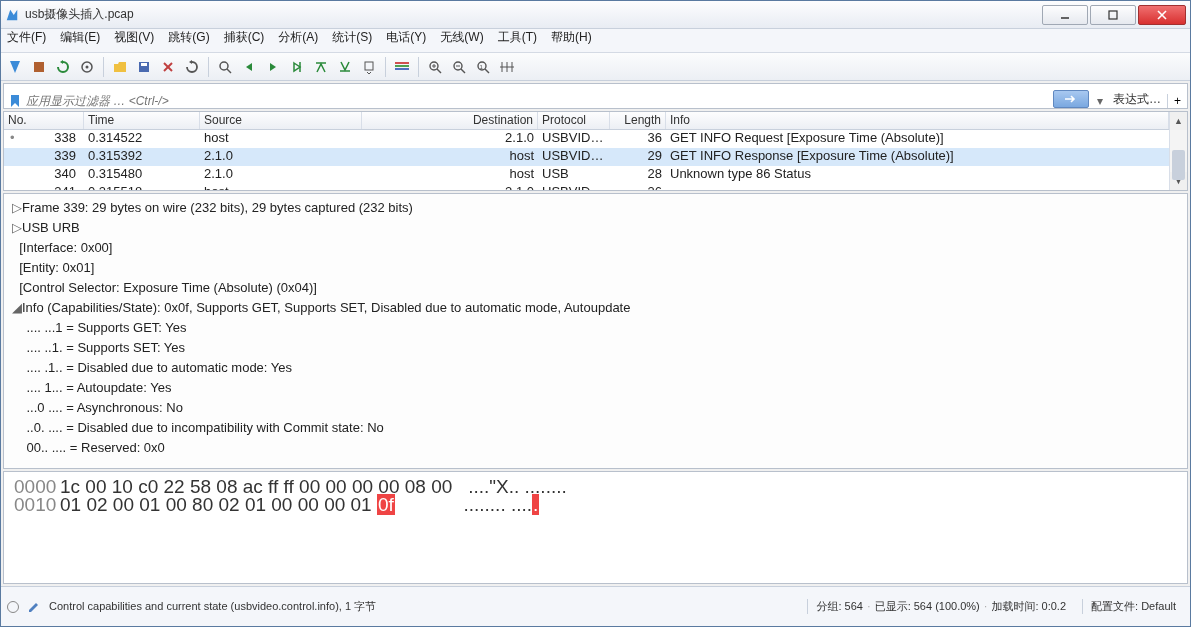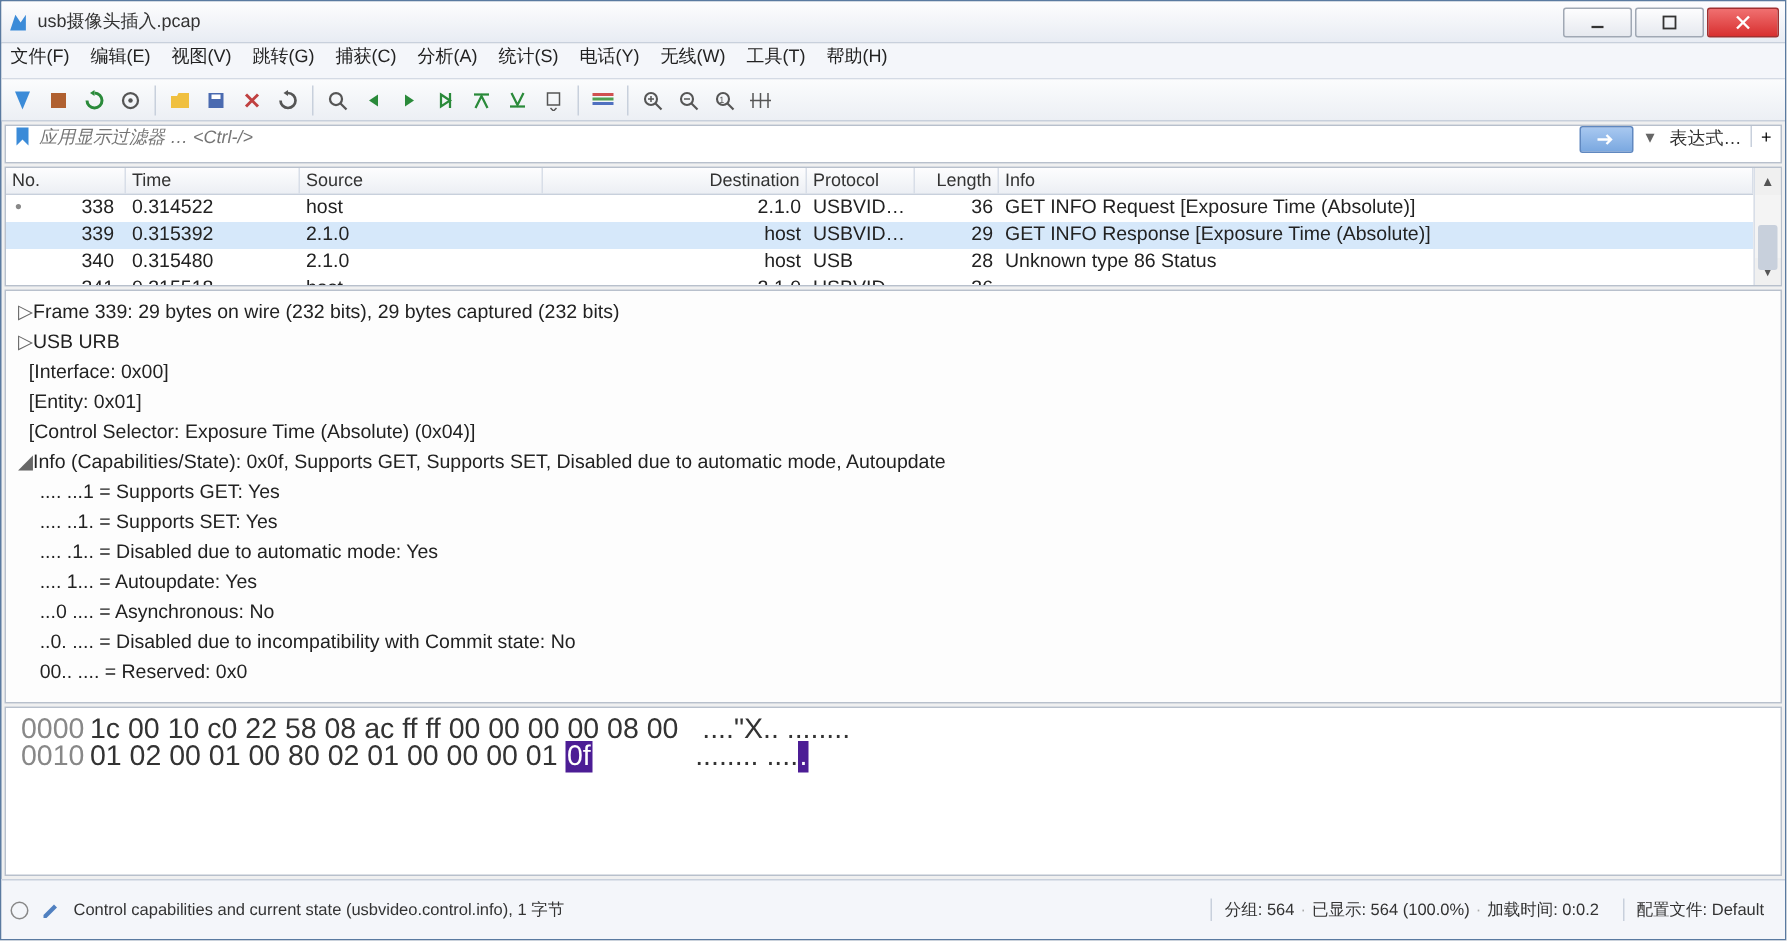--- a/index.html
+++ b/index.html
@@ -14,21 +14,21 @@
 .winbtn.close { width:48px; background:linear-gradient(#f07070,#d83030); border-color:#a03030; color:#fff; }
 .winbtn + .winbtn { margin-left:2px; }
 
 .menubar { height:24px; background:#f4f6fa; display:flex; align-items:flex-start; padding:0 6px; gap:14px; border-bottom:1px solid #d4dae4; font-size:12px; }
 .menuitem { color:#222; }
 
 .toolbar { height:28px; background:linear-gradient(#fbfcfd,#eceff4); display:flex; align-items:center; padding:0 4px; gap:4px; border-bottom:1px solid #c8d0dc; }
 .tbtn { width:20px; height:20px; display:flex;align-items:center;justify-content:center; border-radius:2px; }
 .tsep { width:1px; height:20px; background:#c8d0dc; margin:0 2px; }
 
-.filterrow { height:26px; background:#fff; border:1px solid #b8c0cc; margin:2px; display:flex; align-items:flex-start; }
+.filterrow { height:26px; background:#fff; border:1px solid #b8c0cc; margin:2px; display:flex; align-items:flex-end; }
 .filterrow .bm { width:14px;height:14px; margin:0 4px; }
 .filterrow input { flex:1; border:none; outline:none; font-size:12px; color:#999; font-style:italic; background:transparent; }
 .filterrow .go { width:36px;height:18px; background:linear-gradient(#a8c8f0,#7aa8e0); border:1px solid #6088c0; border-radius:2px; margin:0 4px; display:flex;align-items:center;justify-content:center;color:#fff; }
 .filterrow .expr { padding:0 6px; color:#333; }
 .filterrow .plus { width:20px; text-align:center; border-left:1px solid #c8d0dc; padding:0 4px; }
 
 .packets { background:#fff; border:1px solid #b8c0cc; margin:0 2px; height:80px; display:flex; position:relative; }
 .pklist { flex:1; overflow:hidden; }
 .pkhdr  { height:18px; background:linear-gradient(#fdfdfe,#eceff4); display:flex; border-bottom:1px solid #c8d0dc; font-size:12px; color:#333; }
 .pkhdr > div { border-right:1px solid #d8dee8; padding:1px 4px; }
@@ -42,21 +42,21 @@
 .vscroll .arr{height:18px;display:flex;align-items:center;justify-content:center;color:#555;font-size:9px;}
 .vscroll .track{flex:1;background:#f4f4f4;position:relative;width:100%;}
 .vscroll .thumb{position:absolute;left:2px;right:2px;top:20px;height:30px;background:#c8d0dc;border-radius:2px;}
 
 .details { background:#fdfdfd; border:1px solid #b8c0cc; margin:2px; flex:0 0 276px; overflow:auto; padding:4px 8px; font-family:"Consolas",monospace; font-size:13px; line-height:20px; color:#222; }
 .details .ln { white-space:pre; }
 .tri { display:inline-block; width:10px; color:#666; }
 
 .hexpane { background:#fff; border:1px solid #b8c0cc; margin:0 2px 2px 2px; flex:1; padding:6px 10px; font-family:"Consolas",monospace; font-size:19px; line-height:18px; color:#333; }
 .hexpane .off{color:#888; display:inline-block; width:46px;}
-.hexpane .hl{background:#4c1d95;color:#fff;padding:0 1px;}
+.hexpane .hl{background:#ef4444;color:#fff;padding:0 1px;}
 
 .status { height:40px; background:#f4f6fa; border-top:1px solid #c8d0dc; display:flex; align-items:center; font-size:11px; color:#333; padding:0 6px; gap:8px; }
 .status .sep{color:#aaa;padding:0 4px;}
 .status .seg{border-left:1px solid #c8d0dc;padding:0 8px;}
 .circle{width:12px;height:12px;border:1px solid #888;border-radius:50%;}
 
 svg { display:block; }
 </style>
 </head>
 <body>

